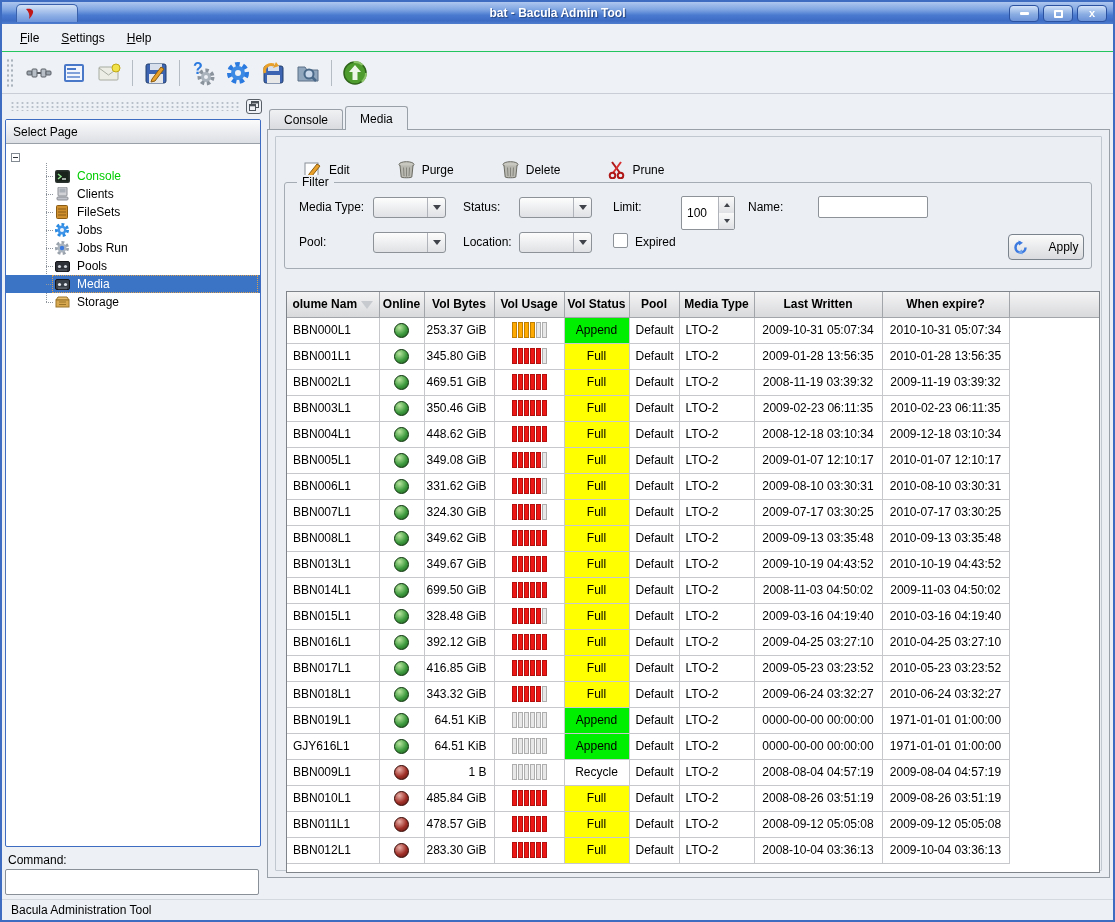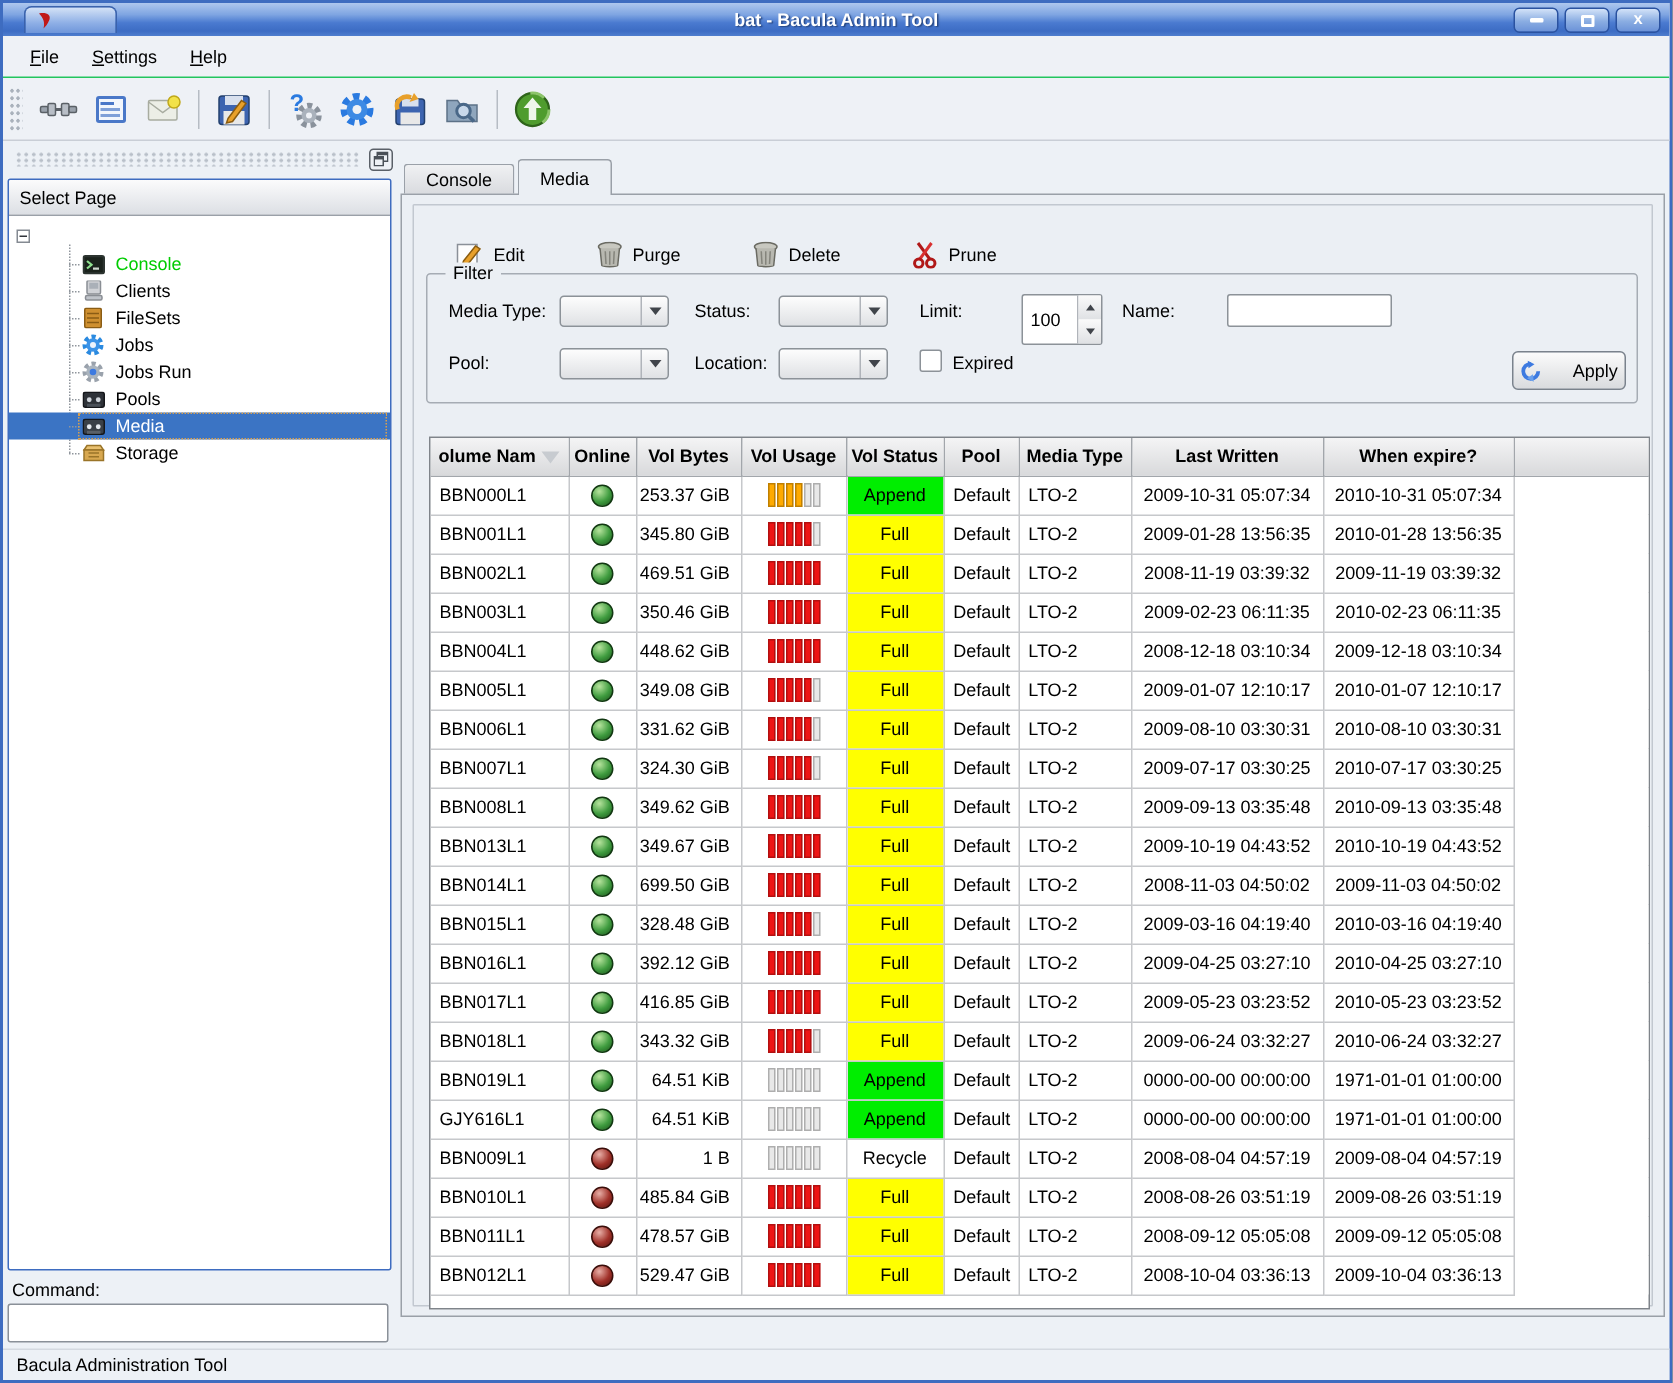--- a/index.html
+++ b/index.html
@@ -886,21 +886,21 @@
               <td class="status-cell" style="background: rgb(255, 255, 0);">Full</td>
               <td class="c-left">Default</td>
               <td class="c-left">LTO-2</td>
               <td class="c-center">2008-09-12 05:05:08</td>
               <td class="c-center">2009-09-12 05:05:08</td>
               <td class="c-filler"></td>
             </tr>
             <tr>
               <td class="c-name">BBN012L1</td>
               <td class="c-center"><span class="orb offline"></span></td>
-              <td class="c-bytes">529.47 GiB</td>
+              <td class="c-bytes">283.30 GiB</td>
               <td class="c-center"><span class="bars">
                   <span class="bar" style="background: rgb(238, 21, 21);"></span>
                   <span class="bar" style="background: rgb(238, 21, 21);"></span>
                   <span class="bar" style="background: rgb(238, 21, 21);"></span>
                   <span class="bar" style="background: rgb(238, 21, 21);"></span>
                   <span class="bar" style="background: rgb(238, 21, 21);"></span>
                   <span class="bar" style="background: rgb(238, 21, 21);"></span>
                 </span></td>
               <td class="status-cell" style="background: rgb(255, 255, 0);">Full</td>
               <td class="c-left">Default</td>

